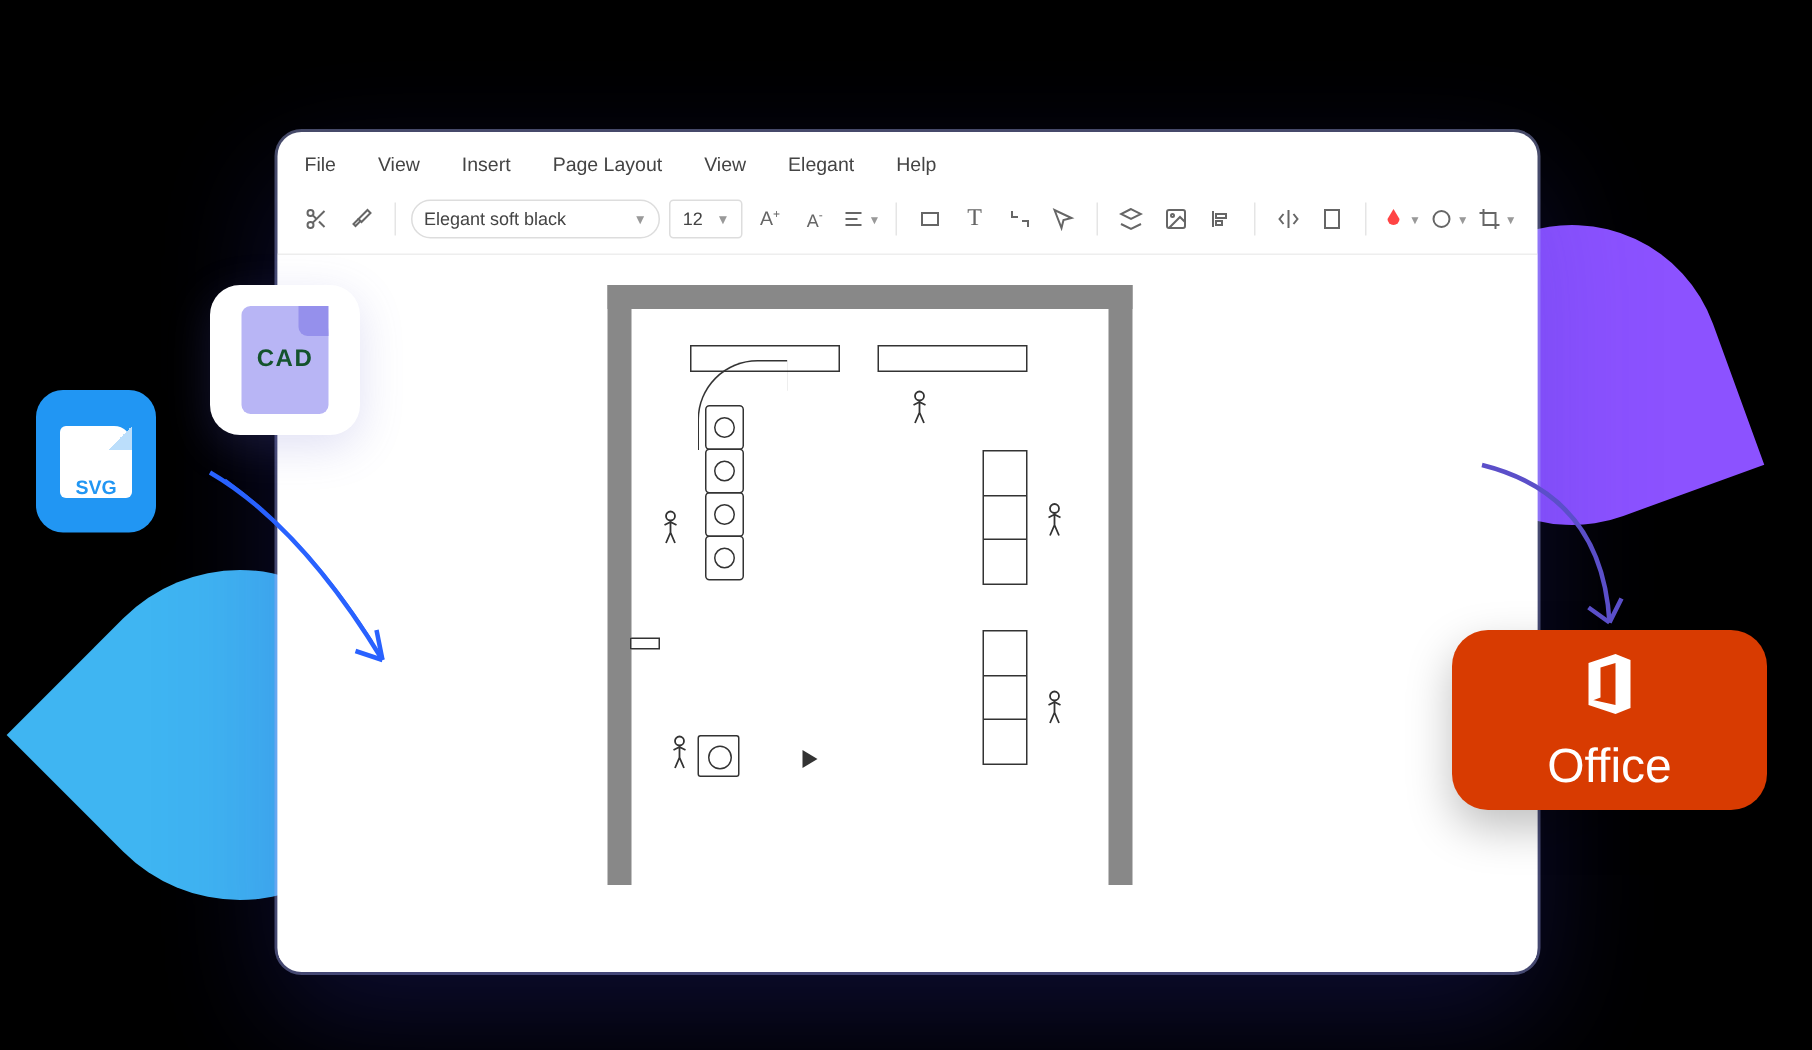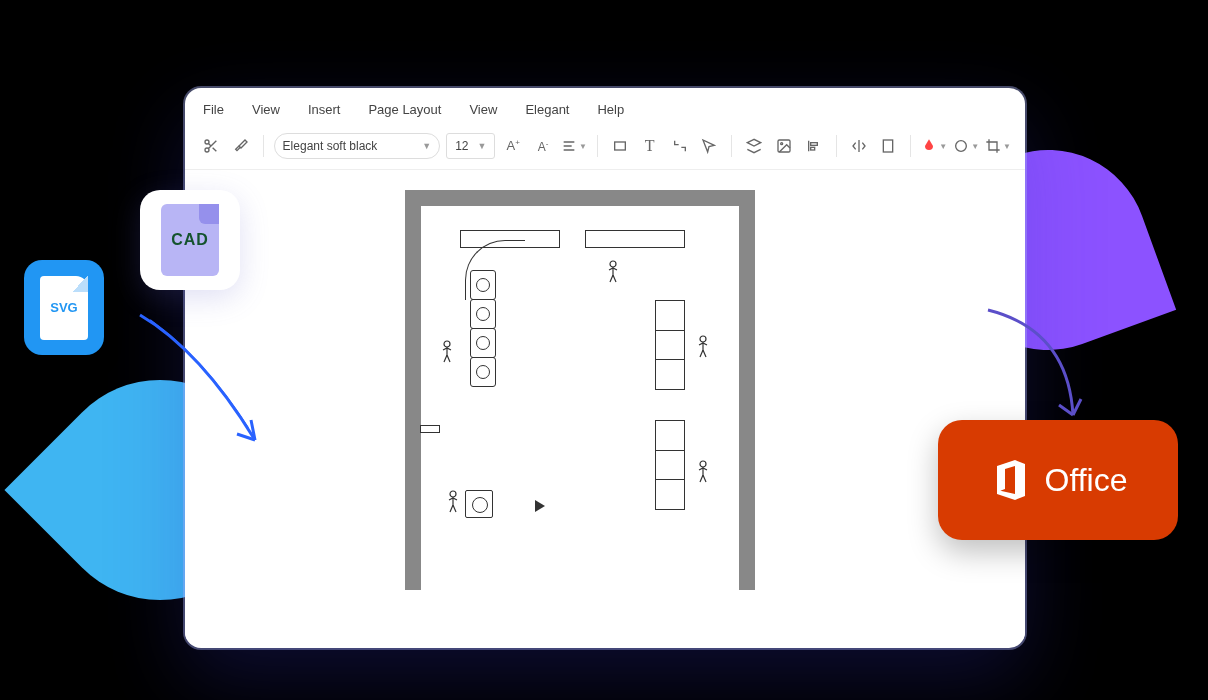--- a/index.html
+++ b/index.html
@@ -217,26 +217,26 @@
       background: #2196f3;
       border-radius: 18px;
       display: flex;
       align-items: center;
       justify-content: center;
       z-index: 6;
       box-shadow: 0 8px 20px rgba(0,0,0,0.15);
     }
     .svg-badge-inner {
       width: 48px;
-      height: 64px;
+      height: 48px;
       background: #fff;
       border-radius: 4px 12px 4px 4px;
       position: relative;
       display: flex;
-      align-items: center;
+      align-items: flex-end;
       justify-content: center;
     }
     .svg-badge-inner::before {
       content: "";
       position: absolute;
       top: 0; right: 0;
       width: 16px; height: 16px;
       background: linear-gradient(135deg, transparent 50%, #bbdefb 50%);
     }
     .svg-text {
@@ -279,30 +279,31 @@
     .cad-text {
       font-size: 16px;
       font-weight: 700;
       color: #14532d;
       letter-spacing: 1px;
     }
     .office-badge {
       position: absolute;
       right: 30px;
       top: 420px;
-      width: 240px;
+      width: 210px;
       height: 120px;
       background: #d83b01;
       border-radius: 24px;
       display: flex;
       align-items: center;
       justify-content: center;
       gap: 12px;
       z-index: 6;
       box-shadow: 0 12px 30px rgba(0,0,0,0.25);
+      flex-direction: column;
     }
     .office-icon {
       width: 44px;
       height: 48px;
       position: relative;
     }
     .office-icon svg { width: 100%; height: 100%; }
     .office-text {
       font-size: 32px;
       font-weight: 400;

